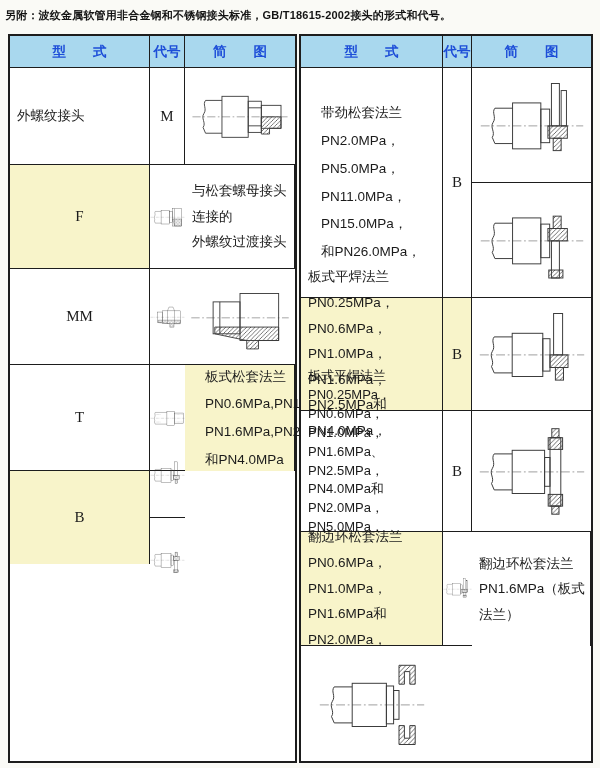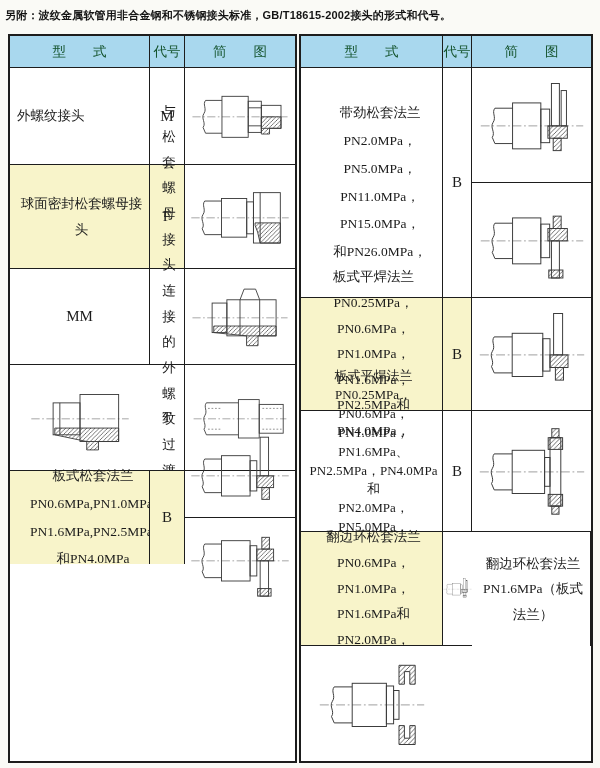--- a/index.html
+++ b/index.html
@@ -17,26 +17,26 @@
     border:2px solid #1d1d1d;background:#fff;display:grid;
   }
   .tbl-left{grid-template-columns:140px 35px 110px;grid-template-rows:32px 97px 104px 96px 106px 93px 197px;}
   .tbl-right{grid-template-columns:142px 29px 119px;grid-template-rows:32px 230px 113px 121px 114px 115px;}
   .c{border-right:1px solid #1d1d1d;border-bottom:1px solid #1d1d1d;box-sizing:border-box;min-width:0;min-height:0;}
   .lc{border-right:none;text-align:center;}
   .lr{border-bottom:none;}
   .hd{
     background:#a9d8ee;display:flex;align-items:center;justify-content:center;
     font-family:"Liberation Serif","DejaVu Serif",serif;
-    font-size:13.5px;font-weight:400;color:#14532d;
+    font-size:13.5px;font-weight:700;color:#1d4ed8;
   }
   .typ{
     display:flex;align-items:center;padding:4px 3px 4px 7px;
-    font-family:Liberation Serif, serif;
-    font-size:13.5px;color:#1b1b1b;white-space:pre-line;line-height:1.9;text-align:center;
+    font-family:Liberation Sans, sans-serif;
+    font-size:13.5px;color:#1b1b1b;white-space:pre-line;line-height:1.9;
   }
   .typ.tight{line-height:1.45;font-size:13px;}
   .typ.roomy{line-height:2.05;padding-left:20px;}
   .cod{
     display:flex;align-items:center;justify-content:center;
     font-family:"Liberation Serif","DejaVu Serif",serif;
     font-size:15px;color:#1b1b1b;
   }
   .dia{display:flex;align-items:center;justify-content:center;padding:0;}
   .dia.split{flex-direction:column;align-items:stretch;}
@@ -77,37 +77,36 @@
         <path class="ln" d="M38,31 H18 C14,36 20,41 16,47 C12,53 19,58 15,64 L18,71 H38"></path>
         <rect class="ln" x="38" y="26" width="32" height="50"></rect>
         <rect class="ln" x="70" y="32" width="16" height="38"></rect>
         <line class="ln" x1="70" y1="40" x2="86" y2="40"></line>
         <line class="ln" x1="70" y1="62" x2="86" y2="62"></line>
         <rect class="ln" x="86" y="37" width="24" height="28"></rect>
         <polygon class="hf" points="86,51 110,51 110,65 96,65 96,72 86,72"></polygon>
       </svg>
     </div>
 
-    <div class="c typ hl">球面密封松套螺母接头</div>
     <div class="c cod hl">F</div>
     <div class="c dia lc">
       <svg class="diag" width="102" height="84" viewBox="0 0 120 100">
         <line class="cl" x1="2" y1="51" x2="118" y2="51"></line>
         <path class="ln" d="M38,31 H18 C14,36 20,41 16,47 C12,53 19,58 15,64 L18,71 H38"></path>
         <rect class="ln" x="38" y="28" width="30" height="46"></rect>
         <rect class="ln" x="68" y="32" width="8" height="38"></rect>
         <rect class="ln" x="76" y="21" width="32" height="60"></rect>
         <line class="ln" x1="84" y1="21" x2="84" y2="81"></line>
         <polygon class="hf" points="78,57 108,57 108,81 84,81 81,68 78,60"></polygon>
       </svg>
     </div>
 
-    <div class="c cod">MM</div>
     <div class="c typ">与松套螺母接头连接的
 外螺纹过渡接头</div>
+    <div class="c cod">MM</div>
     <div class="c dia lc">
       <svg class="diag" width="102" height="82" viewBox="0 0 120 100">
         <line class="cl" x1="2" y1="51" x2="118" y2="51"></line>
         <rect class="ln" x="26" y="33" width="18" height="36"></rect>
         <rect class="ln" x="44" y="29" width="60" height="44"></rect>
         <path class="ln" d="M60,29 L65,16 H79 L84,29"></path>
         <line class="ln" x1="60" y1="29" x2="60" y2="73"></line>
         <line class="ln" x1="84" y1="29" x2="84" y2="73"></line>
         <polygon class="hf" points="28,61 104,61 104,73 82,73 82,85 68,85 68,73 28,69"></polygon>
       </svg>

